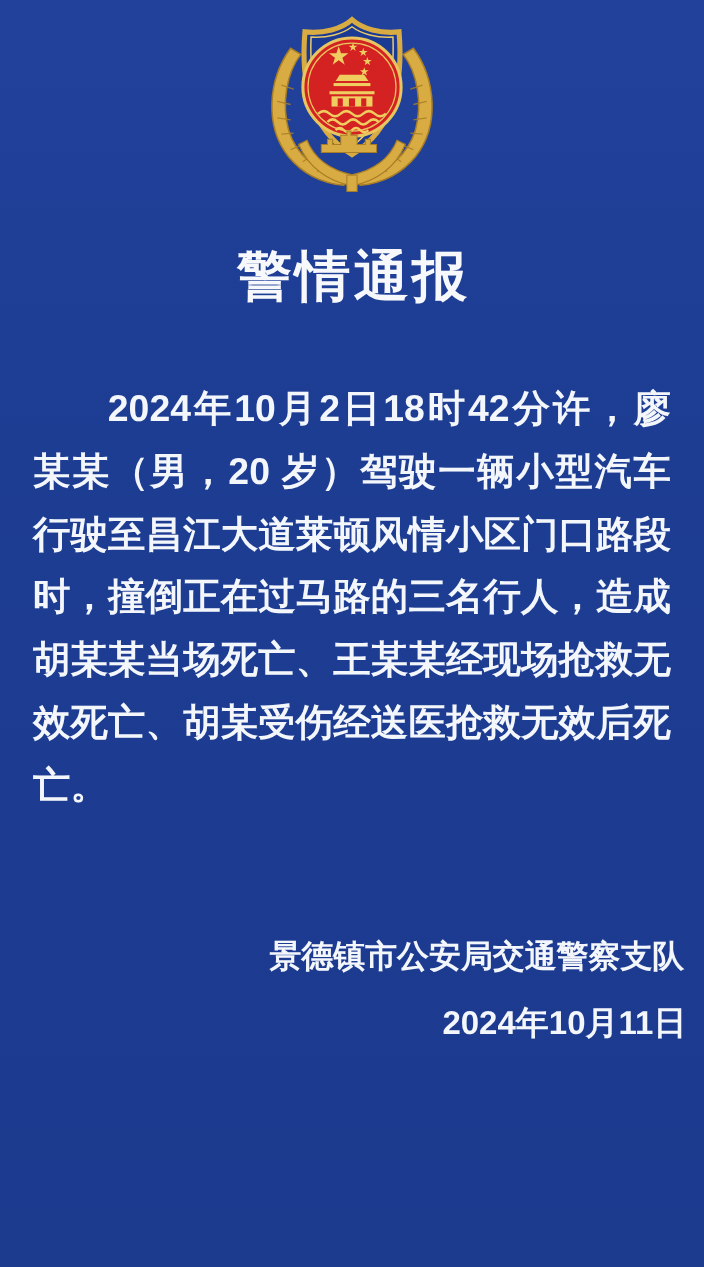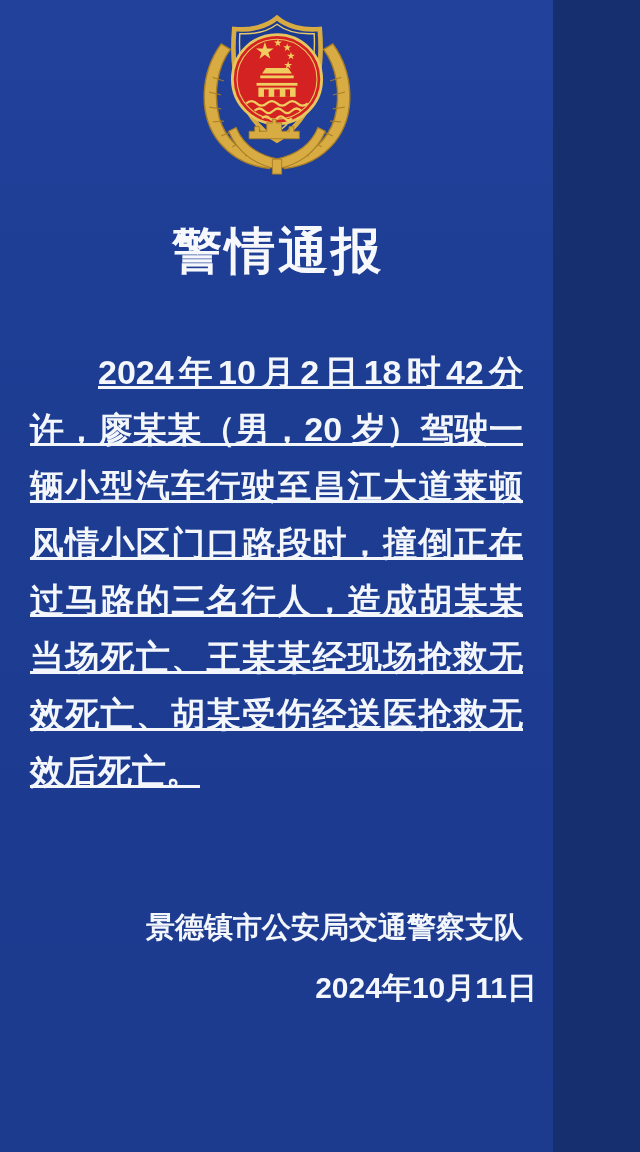--- a/index.html
+++ b/index.html
@@ -2,21 +2,21 @@
 <html><head>
 <meta charset="utf-8">
 <style>
   html,body{margin:0;padding:0;}
   body{
     width:640px;height:1152px;overflow:hidden;
     background:#16306f;
     font-family:"Liberation Sans","DejaVu Sans",sans-serif;
   }
   .page{
-    position:relative;width:553px;height:1152px;overflow:hidden;
+    position:relative;width:640px;height:1152px;overflow:hidden;
     background:linear-gradient(180deg,#21419b 0%,#1d3d93 35%,#1c3a8e 100%);
     color:#f4f6fb;
     box-sizing:border-box;
   }
   .emblem{
     width:186px;height:166px;
     margin:12px auto 0;
     display:block;
   }
   .title{
@@ -30,24 +30,24 @@
     color:#f6f8fc;
   }
   .body{
     margin:64px 30px 0;
     font-size:34px;
     line-height:57px;
     font-weight:700;
     text-align:justify;
     color:#f3f6fb;
   }
-  .body p{margin:0;text-indent:2em;text-decoration:underline;}
+  .body p{margin:0;text-indent:2em;}
   .signature{
     margin-top:110px;
-    padding-right:30px;
+    padding-right:18px;
     text-align:right;
     font-size:29px;
     font-weight:700;
     line-height:34px;
     color:#f3f6fb;
   }
   .date{
     margin-top:26px;
     padding-right:16px;
     text-align:right;

